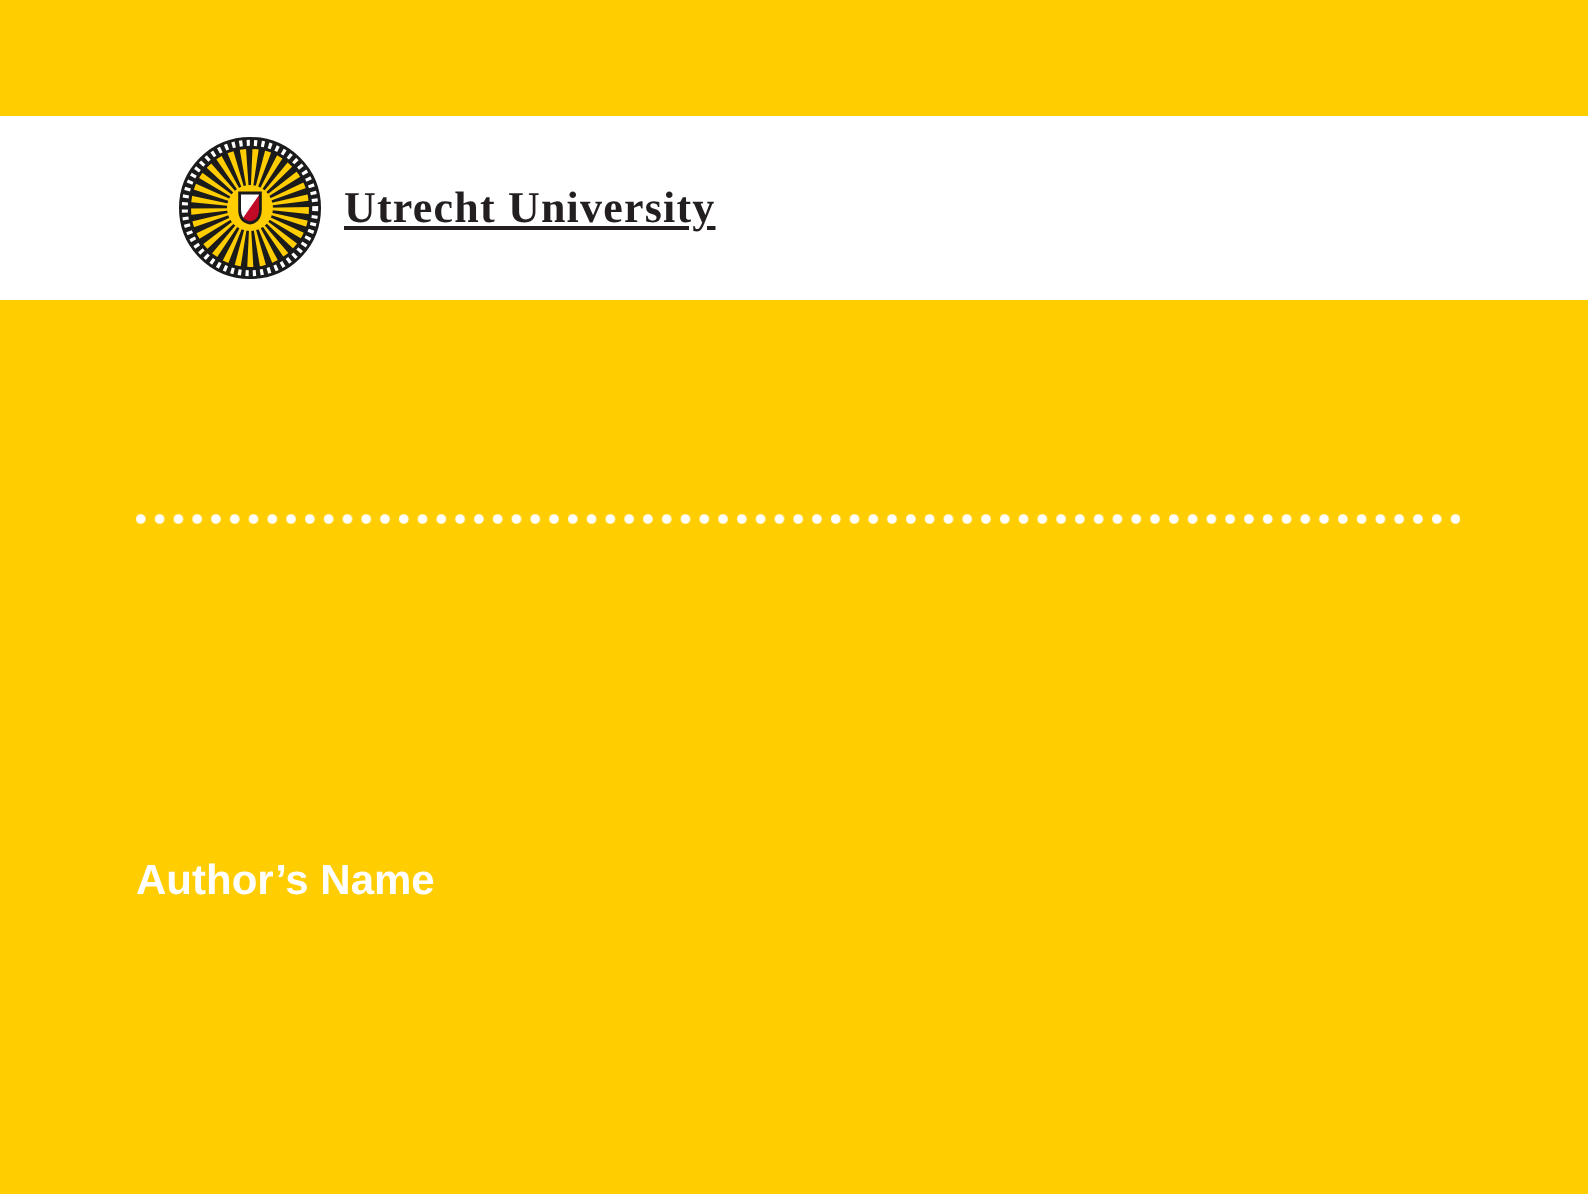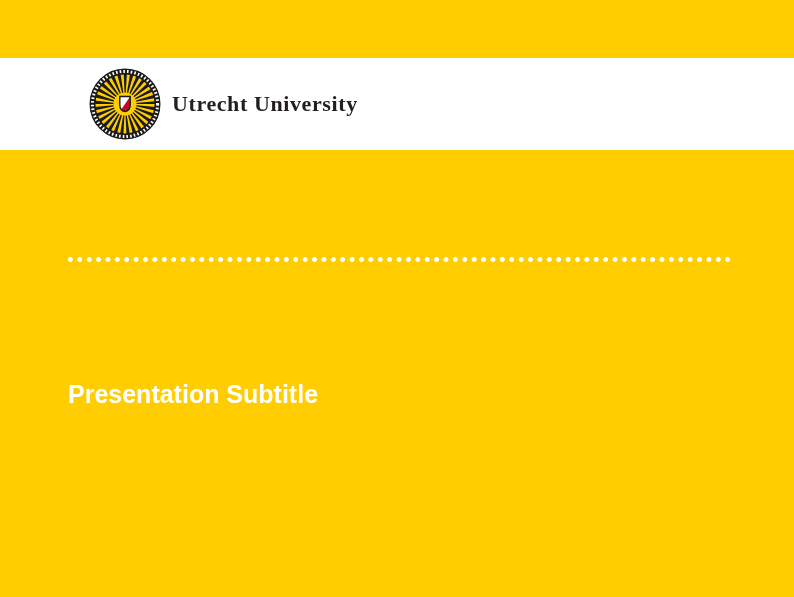--- a/index.html
+++ b/index.html
@@ -38,20 +38,21 @@
   }
 
   .university-name {
     font-family: "Liberation Serif", serif;
     font-weight: bold;
     font-size: 22px;
     letter-spacing: 0.6px;
     color: #231F20;
     margin-left: 11px;
     white-space: nowrap;
+    text-decoration: underline;
   }
 
   .title {
     position: absolute;
     left: 68px;
     top: 206px;
     font-size: 34px;
     line-height: 1;
     font-weight: bold;
     color: #FFFFFF;
@@ -121,16 +122,16 @@
         </g>
         <path d="M30.8 28.5 h10.4 v8.3 q0 6 -5.2 6.7 q-5.2 -0.7 -5.2 -6.7 z" fill="none" stroke="#1B1B1B" stroke-width="1.4"></path>
       </svg>
       <span class="university-name">Utrecht University</span>
     </div>
   </div>
 
 
   <div class="dotted-divider"></div>
 
-  <h2 class="subtitle">Presentation Subtitle</h2>
 
+  <div class="author">Author’s Name</div>
 
 </div>
 
 </body></html>

